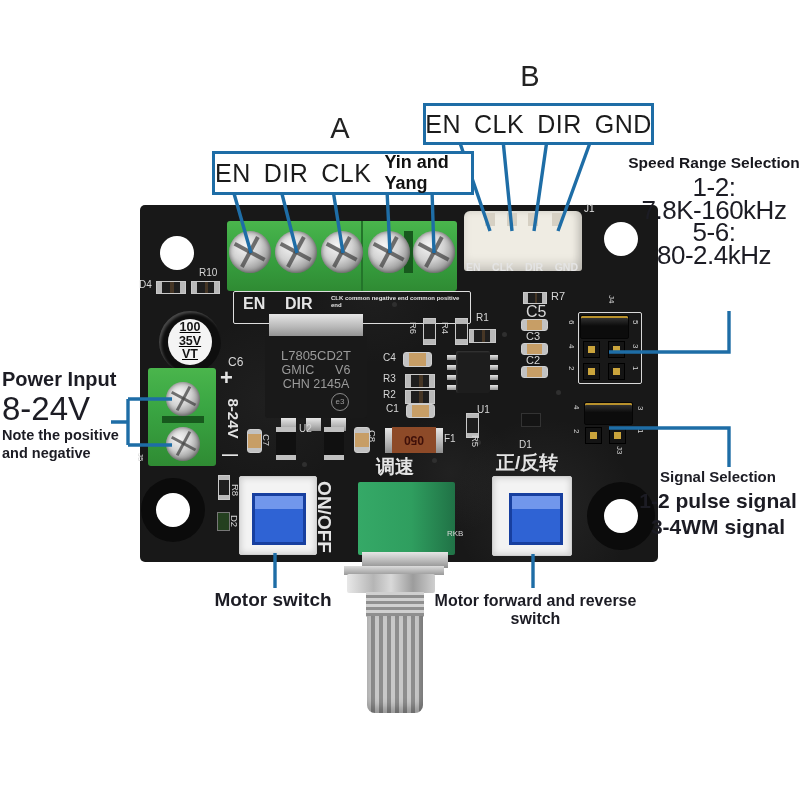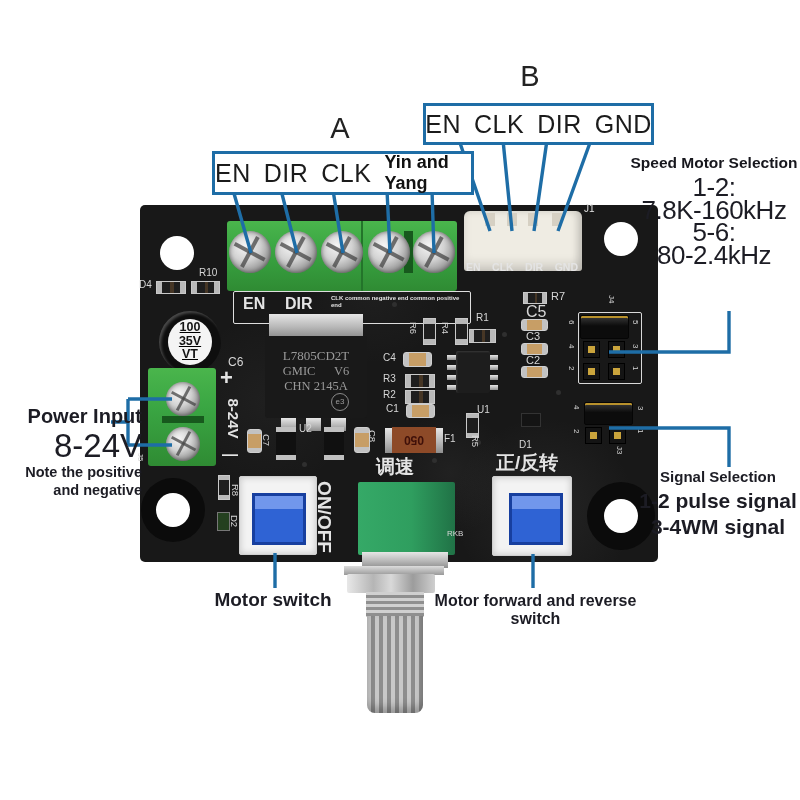--- a/index.html
+++ b/index.html
@@ -92,21 +92,21 @@
 
   <div class="abs" style="left:159px;top:311px;width:62px;height:62px;background:#0e0e0e;border-radius:50%;box-shadow:inset 2px 2px 3px rgba(255,255,255,.25);z-index:14;"></div>
   <div class="abs" style="left:168px;top:319px;width:44px;height:46px;background:#f4f4f4;border-radius:50%;text-align:center;padding-top:2px;box-sizing:border-box;z-index:15;text-decoration:underline;">
     <div style="font-size:12.5px;font-weight:bold;line-height:13.5px;color:#141414;">100</div>
     <div style="font-size:12.5px;font-weight:bold;line-height:13.5px;color:#141414;">35V</div>
     <div style="font-size:12.5px;font-weight:bold;line-height:13.5px;color:#141414;">VT</div>
   </div>
   <div class="abs rl" style="left:228px;top:357px;font-size:12px;z-index:15;">C6</div>
 
   <div class="abs silver" style="left:269px;top:314px;width:94px;height:23px;z-index:14;"></div>
-  <div class="abs" style="left:265px;top:336px;width:102px;height:82px;background:#191919;border-radius:3px;text-align:center;color:#9a9a9a;z-index:15;font-family:Liberation Serif, serif;">
+  <div class="abs" style="left:265px;top:336px;width:102px;height:82px;background:#191919;border-radius:3px;text-align:center;color:#9a9a9a;z-index:15;">
     <div class="reg-line" style="font-size:13px;margin-top:12px;">L7805CD2T</div>
     <div class="reg-line" style="font-size:12.5px;">GMIC      V6</div>
     <div class="reg-line" style="font-size:12.5px;">CHN 2145A</div>
   </div>
   <div class="abs" style="left:331px;top:393px;width:16px;height:16px;border:1px solid #8a8a8a;border-radius:50%;font-size:8px;color:#9a9a9a;text-align:center;line-height:15px;z-index:16;">e3</div>
   <div class="abs silver" style="left:281px;top:418px;width:15px;height:13px;z-index:14;"></div>
   <div class="abs silver" style="left:306px;top:418px;width:15px;height:13px;z-index:14;"></div>
   <div class="abs silver" style="left:331px;top:418px;width:15px;height:13px;z-index:14;"></div>
   <div class="abs rl" style="left:299px;top:424px;font-size:10px;z-index:15;">U2</div>
 
@@ -241,34 +241,34 @@
 
   <div class="abs big-letter" style="left:505px;top:60px;z-index:60;">B</div>
   <div class="abs callout-box" style="left:423px;top:103px;width:225px;height:36px;">
     <span class="pin-t">EN</span>
     <span class="pin-t">CLK</span>
     <span class="pin-t">DIR</span>
     <span class="pin-t">GND</span>
   </div>
 
   <div class="abs ann" style="left:628px;top:154px;width:172px;text-align:center;z-index:60;">
-    <div style="font-size:15.5px;font-weight:bold;color:#17171d;margin-bottom:4px;">Speed Motor Selection</div>
+    <div style="font-size:15.5px;font-weight:bold;color:#17171d;margin-bottom:4px;">Speed Range Selection</div>
     <div style="font-size:26px;line-height:22.5px;letter-spacing:-0.5px;">1-2:</div>
     <div style="font-size:26px;line-height:22.5px;letter-spacing:-0.5px;">7.8K-160kHz</div>
     <div style="font-size:26px;line-height:22.5px;letter-spacing:-0.5px;">5-6:</div>
     <div style="font-size:26px;line-height:22.5px;letter-spacing:-0.5px;">80-2.4kHz</div>
   </div>
 
   <div class="abs ann" style="left:633px;top:468px;width:170px;text-align:center;z-index:60;">
     <div style="font-size:15px;font-weight:bold;margin-bottom:3px;">Signal Selection</div>
     <div style="font-size:21px;font-weight:bold;line-height:26px;">1-2 pulse signal</div>
     <div style="font-size:21px;font-weight:bold;line-height:26px;">3-4WM signal</div>
   </div>
 
-  <div class="abs ann" style="left:2px;top:405px;width:140px;text-align:right;z-index:60;">
+  <div class="abs ann" style="left:2px;top:368px;width:140px;text-align:left;z-index:60;">
     <div style="font-size:20px;font-weight:bold;">Power Input</div>
     <div style="font-size:33px;line-height:36px;">8-24V</div>
     <div style="font-size:14.5px;font-weight:bold;line-height:17.5px;">Note the positive and negative</div>
   </div>
 
   <div class="abs ann" style="left:418px;top:592px;width:235px;text-align:center;font-size:16px;font-weight:bold;z-index:60;">Motor forward and reverse switch</div>
   <div class="abs ann" style="left:198px;top:589px;width:150px;text-align:center;font-size:19px;font-weight:bold;z-index:60;">Motor switch</div>
 
 </div>
 

